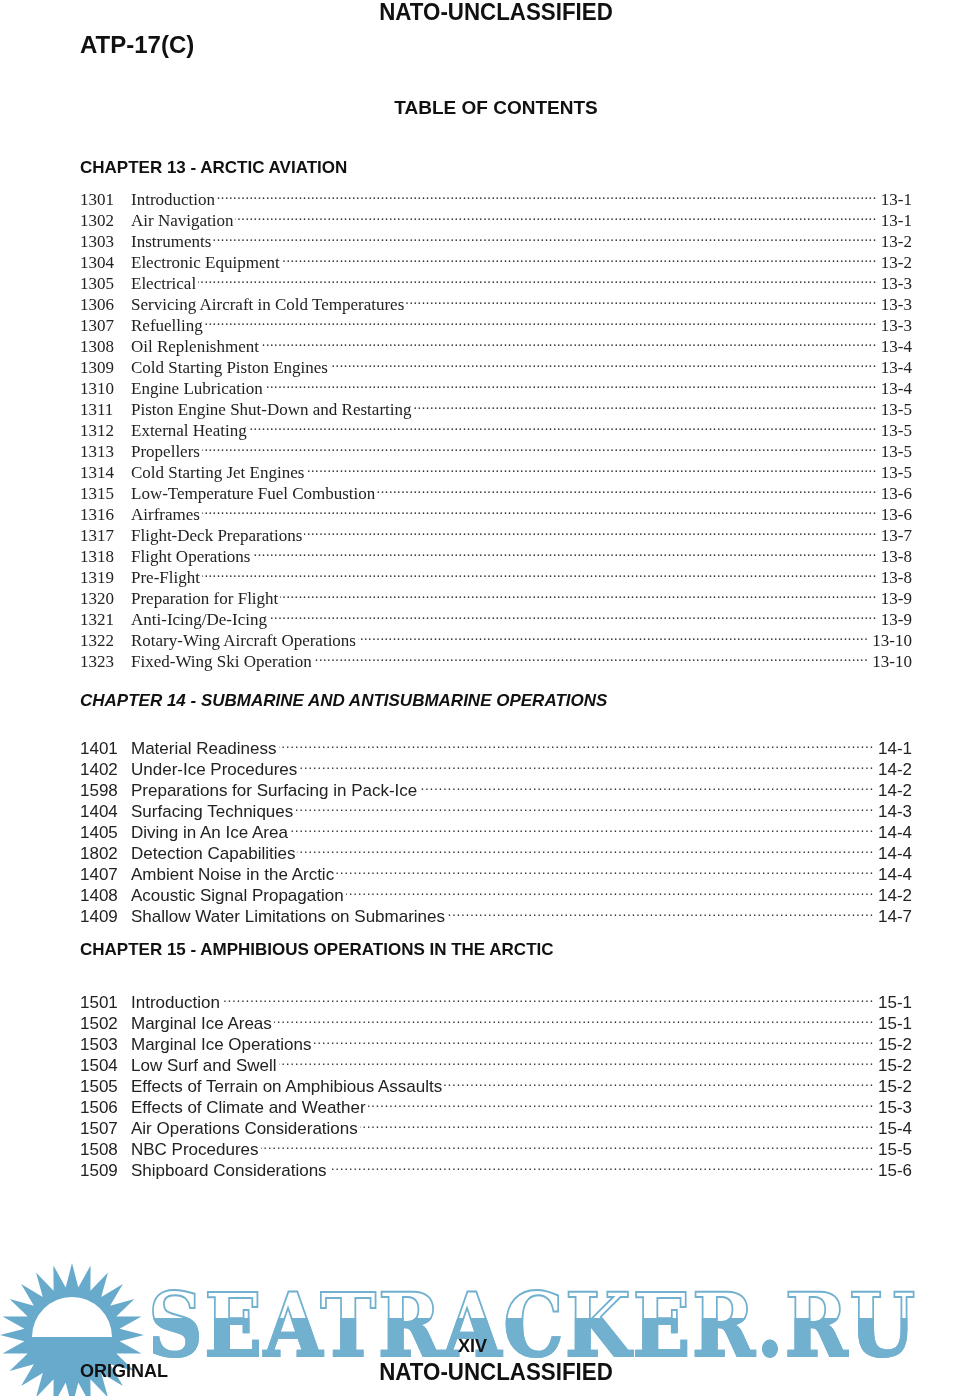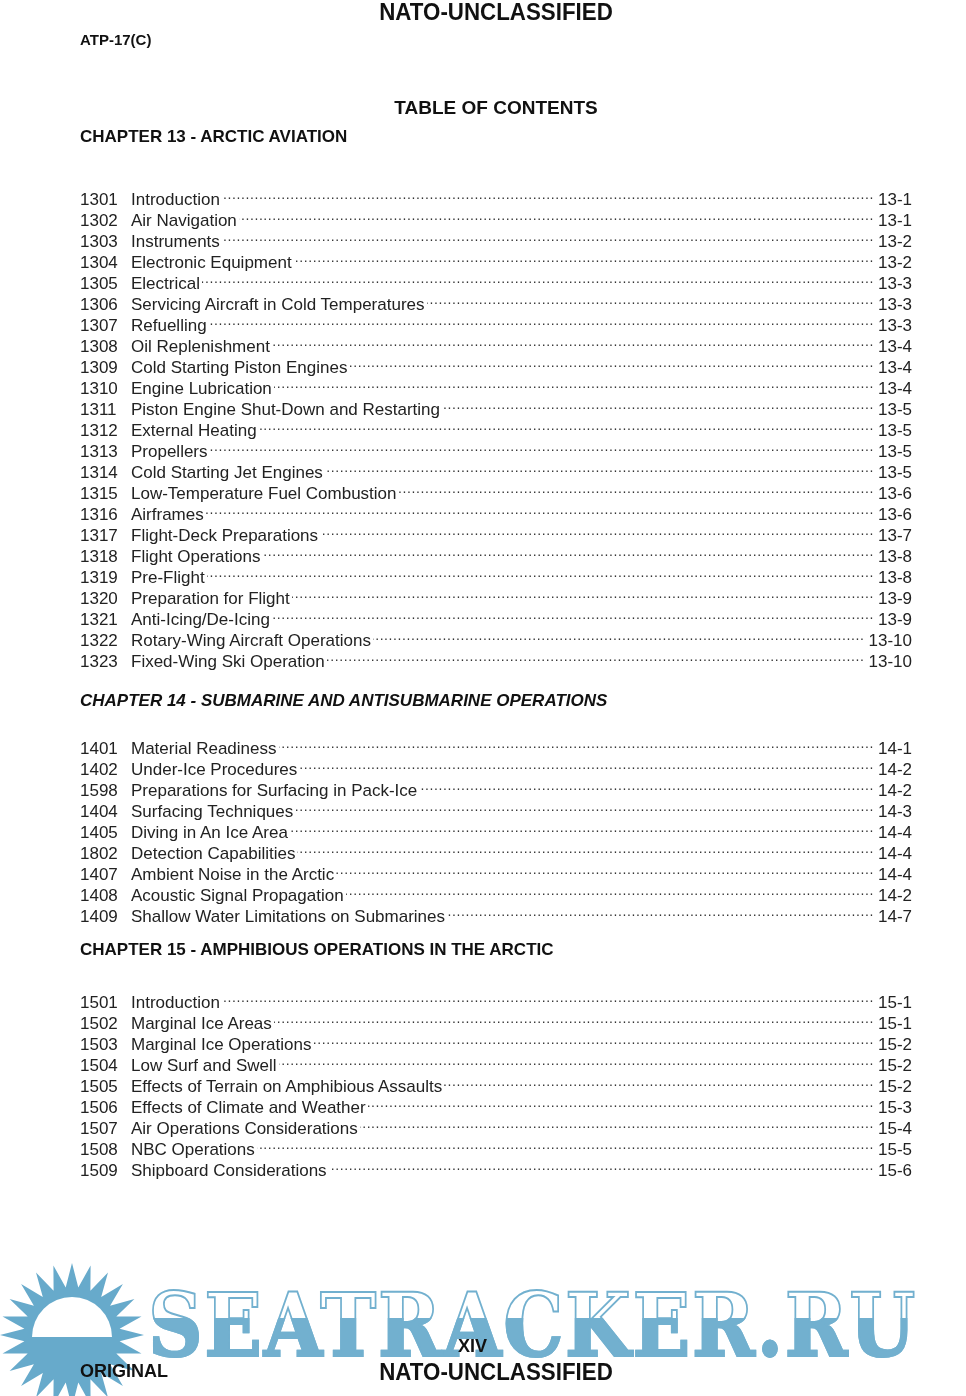--- a/index.html
+++ b/index.html
@@ -6,21 +6,21 @@
     body {
       width: 966px; height: 1396px; position: relative; overflow: hidden;
       font-family: "Liberation Sans", sans-serif; color: #1a1a1a;
     }
     .classif-top {
       position: absolute; top: -2px; left: 0; width: 992px; text-align: center;
       font-weight: bold; font-size: 24px; letter-spacing: 0px; color: #111;
       transform: scaleX(0.93); transform-origin: 50% 0;
     }
     .doc-id {
-      position: absolute; top: 31px; left: 80px; font-weight: bold; font-size: 15px; color: #111;
+      position: absolute; top: 31px; left: 80px; font-weight: bold; font-size: 24px; color: #111;
     }
     .toc-title {
       position: absolute; top: 97px; left: 0; width: 992px; text-align: center;
       font-weight: bold; font-size: 19px; color: #111;
     }
     .chapter-heading {
       position: absolute; left: 80px; font-weight: bold; font-size: 17px; color: #111;
     }
     .toc-list { position: absolute; left: 80px; width: 832px; }
     .toc-row {
@@ -61,22 +61,22 @@
     }
   </style>
 </head>
 <body>
 
 <div class="classif-top">NATO-UNCLASSIFIED</div>
 <div class="doc-id">ATP-17(C)</div>
 
 <div class="toc-title">TABLE OF CONTENTS</div>
 
-<div class="chapter-heading" style="top:127px;text-align:right;">CHAPTER 13 - ARCTIC AVIATION</div>
-<div class="toc-list" style="top:184px;">
+<div class="chapter-heading" style="top:158px;text-align:right;">CHAPTER 13 - ARCTIC AVIATION</div>
+<div class="toc-list" style="top:184px;font-family:Liberation Serif, serif;">
     <div class="toc-row">
       <span class="toc-num">1301</span>
       <span class="toc-title-text">Introduction</span>
       <span class="toc-leader"></span>
       <span class="toc-page">13-1</span>
     </div>
     <div class="toc-row">
       <span class="toc-num">1302</span>
       <span class="toc-title-text">Air Navigation</span>
       <span class="toc-leader"></span>
@@ -307,21 +307,21 @@
       <span class="toc-page">15-3</span>
     </div>
     <div class="toc-row">
       <span class="toc-num">1507</span>
       <span class="toc-title-text">Air Operations Considerations</span>
       <span class="toc-leader"></span>
       <span class="toc-page">15-4</span>
     </div>
     <div class="toc-row">
       <span class="toc-num">1508</span>
-      <span class="toc-title-text">NBC Operations</span>
+      <span class="toc-title-text">NBC Procedures</span>
       <span class="toc-leader"></span>
       <span class="toc-page">15-5</span>
     </div>
     <div class="toc-row">
       <span class="toc-num">1509</span>
       <span class="toc-title-text">Shipboard Considerations</span>
       <span class="toc-leader"></span>
       <span class="toc-page">15-6</span>
     </div>
   </div>

